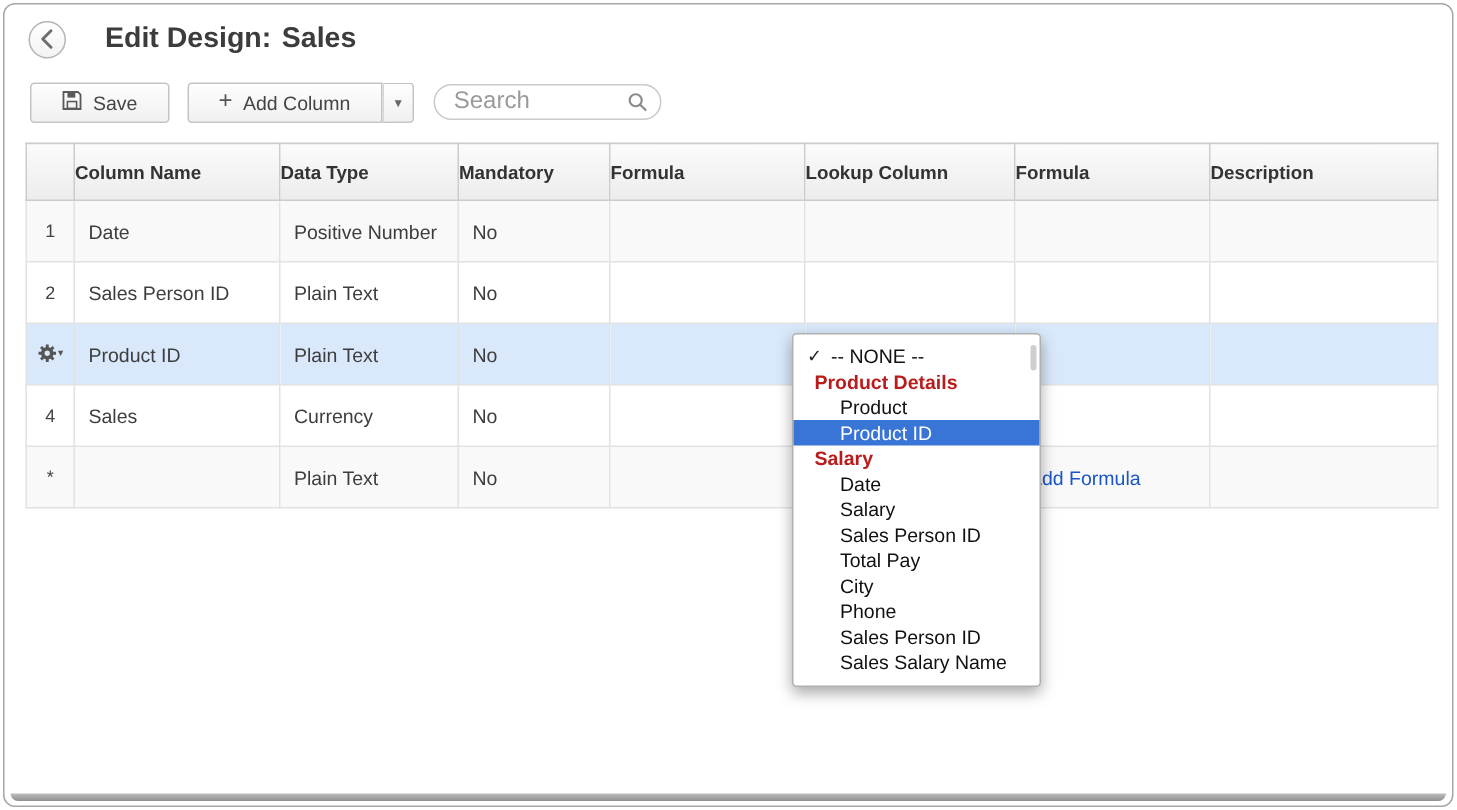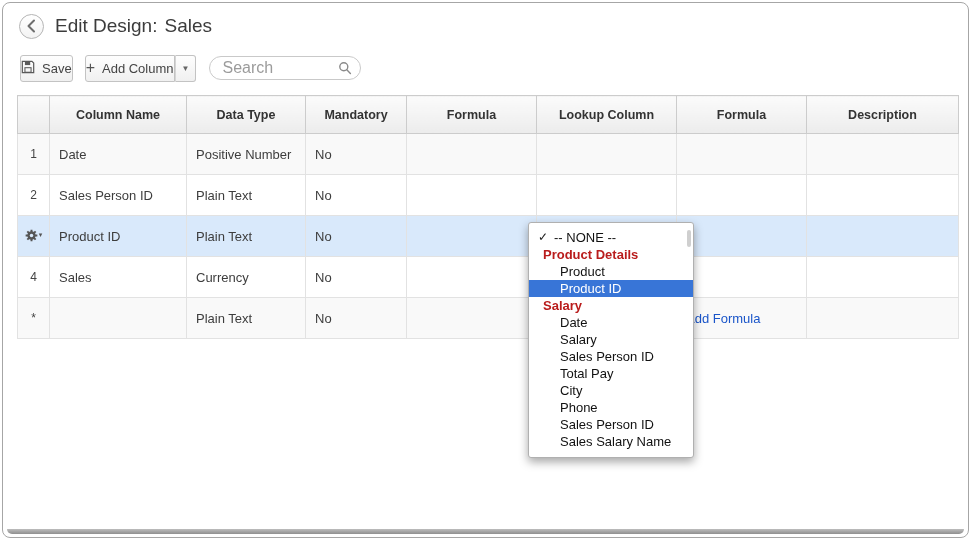--- a/index.html
+++ b/index.html
@@ -4,37 +4,37 @@
 <style>
   * { box-sizing: border-box; margin: 0; padding: 0; }
   html,body { width: 971px; height: 540px; background: #fff; }
   body { font-family: "Liberation Sans", sans-serif; position: relative; overflow: hidden; }
 
   .window { position: absolute; inset: 2px; border: 1px solid #a6a6a6; border-radius: 8px; background: #fff; overflow: hidden; }
   .window-bottom { position: absolute; left: 4px; right: 4px; bottom: 3px; height: 5px; background: linear-gradient(#bdbdbd,#8f8f8f); border-radius: 0 0 6px 6px; }
 
   .header { height: 46px; display: flex; align-items: center; padding-left: 16px; }
   .back-btn { width: 25px; height: 25px; border-radius: 50%; border: 1px solid #b5b5b5; background: linear-gradient(#fff,#f3f3f3); display: flex; align-items: center; justify-content: center; cursor: pointer; }
-  .title { font-size: 19px; font-weight: normal; color: #3c3c3c; margin-left: 11px; }
+  .title { font-size: 19px; font-weight: bold; color: #3c3c3c; margin-left: 26px; }
   .title .title-name { margin-left: 7px; }
 
   .toolbar { height: 38px; display: flex; align-items: center; padding-left: 17px; }
-  .btn { display: inline-flex; align-items: center; gap: 7px; height: 27px; padding: 0 0; border: 1px solid #c3c3c3; border-radius: 3px; background: linear-gradient(#fefefe,#f0f0f0); font-size: 13px; color: #444; cursor: pointer; font-family: inherit; }
+  .btn { display: inline-flex; align-items: center; gap: 7px; height: 27px; padding: 0 20px; border: 1px solid #c3c3c3; border-radius: 3px; background: linear-gradient(#fefefe,#f0f0f0); font-size: 13px; color: #444; cursor: pointer; font-family: inherit; }
   .split { display: inline-flex; margin-left: 12px; }
   .split .main { border-radius: 3px 0 0 3px; }
   .split .arrow { border-radius: 0 3px 3px 0; border-left: 1px solid #d5d5d5; padding: 0 6px; font-size: 8px; color: #666; }
   .plus-glyph { font-size: 16px; color: #555; line-height: 1; }
 
   .search { position: relative; margin-left: 13px; }
   .search input { width: 152px; height: 24px; border: 1px solid #c9c9c9; border-radius: 13px; padding: 0 28px 0 12px; font-size: 16px; color: #333; outline: none; font-family: inherit; background: #fff; }
   .search input::placeholder { color: #9b9b9b; }
   .search .mag { position: absolute; right: 9px; top: 5px; }
 
   .design-table { position: absolute; left: 14px; top: 92px; width: 941px; border-collapse: collapse; table-layout: fixed; font-size: 13px; color: #3d3d3d; }
-  .design-table th { height: 38px; background: linear-gradient(#fbfbfb,#ececec); border: 1px solid #cccccc; font-size: 12.5px; font-weight: bold; color: #333; text-align: center; overflow: hidden; }
+  .design-table th { height: 38px; background: linear-gradient(#fbfbfb,#ececec); border: 1px solid #cccccc; font-size: 12.5px; font-weight: bold; color: #333; text-align: left; overflow: hidden; }
   .design-table td { height: 41px; border: 1px solid #e2e2e2; padding: 0 9px; background: #fff; overflow: hidden; white-space: nowrap; }
   .design-table tbody tr:nth-child(odd) td { background: #f9f9f9; }
   .design-table tr.selected td { background: #d9e9fb !important; }
   td.num { text-align: center; color: #444; padding: 0 2px; font-size: 12px; }
   .gear-caret { font-size: 7px; color: #555; vertical-align: 3px; margin-left: 1px; }
   a.formula-link { color: #1a55c9; text-decoration: none; }
 
   .lookup-dropdown { position: absolute; left: 525px; top: 219px; width: 166px; background: #fff; border: 1px solid #b0b0b0; border-radius: 3px; box-shadow: 0 4px 10px rgba(0,0,0,.35); padding: 6px 0 7px 0; z-index: 10; font-size: 13px; }
   .dd-item { position: relative; line-height: 17px; height: 17px; white-space: nowrap; color: #111; }
   .dd-option { padding-left: 31px; cursor: pointer; }

